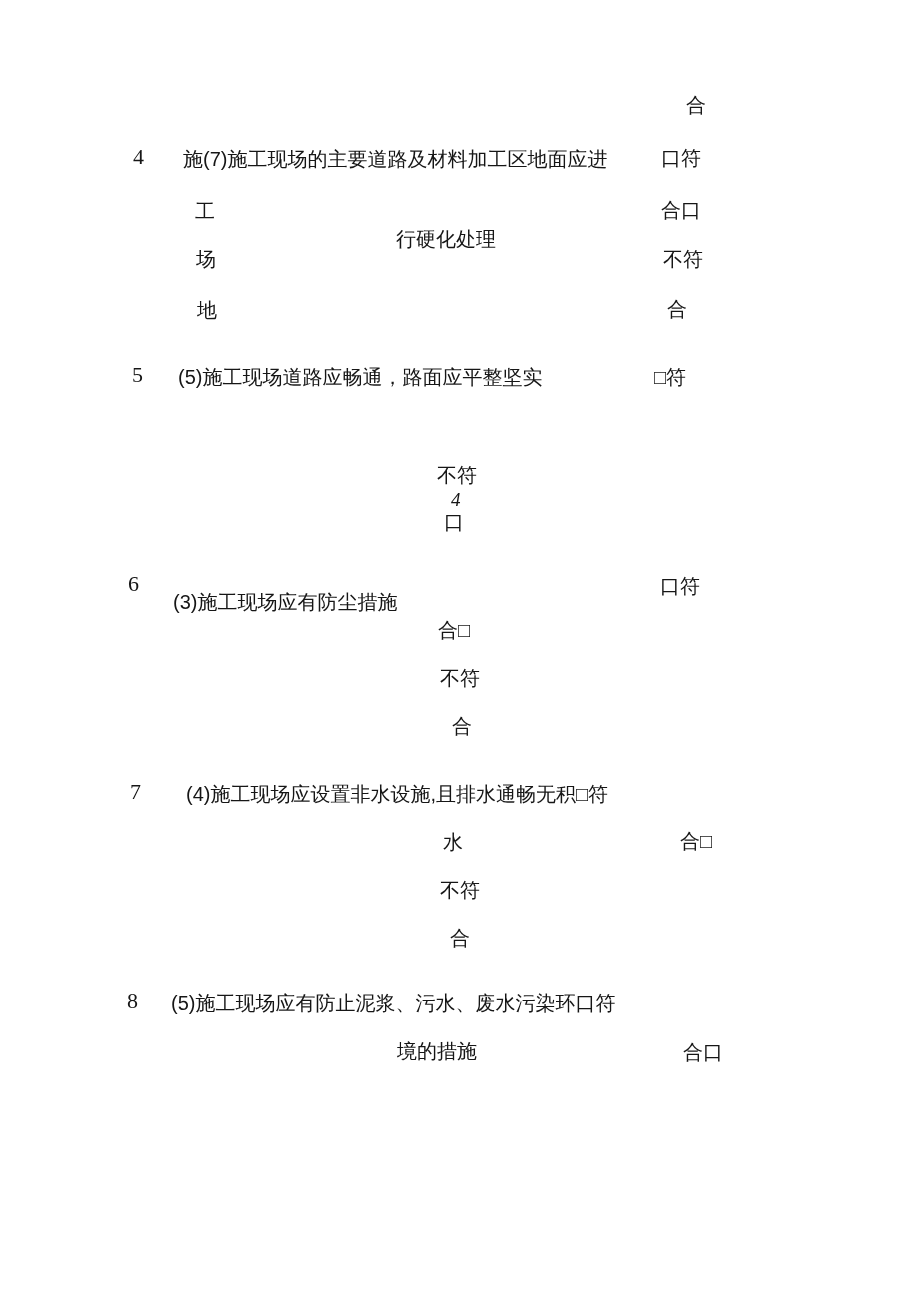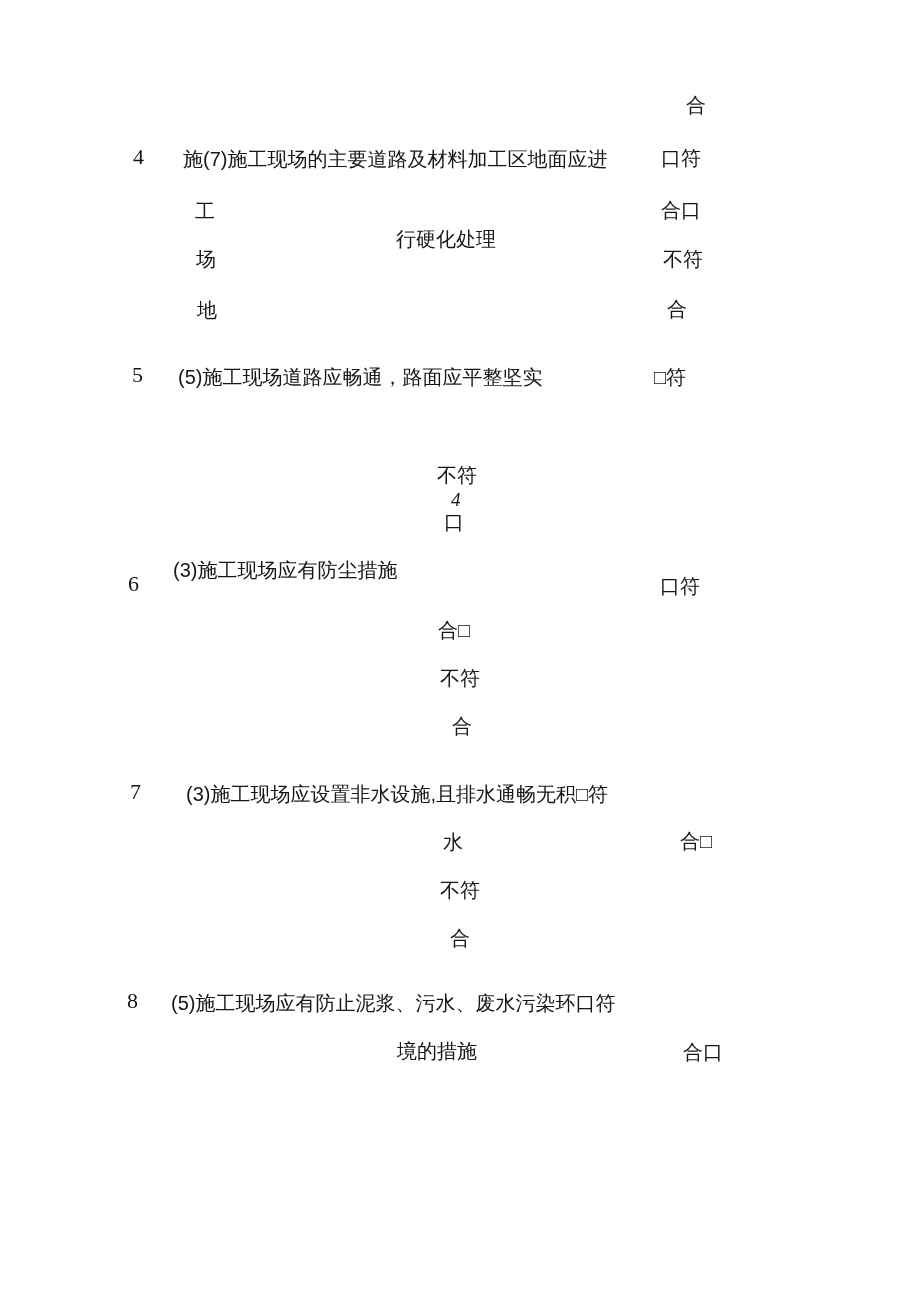--- a/index.html
+++ b/index.html
@@ -54,29 +54,29 @@
     <div>
       <div class="frag num" style="left: 132px; top: 364px;">5</div>
       <div class="frag" style="left: 178px; top: 367px;">(5)施工现场道路应畅通，路面应平整坚实</div>
       <div class="frag" style="left: 654px; top: 367px;">□符</div>
       <div class="frag" style="left: 437px; top: 465px;">不符</div>
       <div class="frag italic-num" style="left: 451px; top: 490px;">4</div>
       <div class="frag" style="left: 444px; top: 512px;">口</div>
     </div>
     <div>
       <div class="frag num" style="left: 128px; top: 573px;">6</div>
-      <div class="frag" style="left: 173px; top: 560px;">(3)施工现场应有防尘措施</div>
+      <div class="frag" style="left: 173px; top: 592px;">(3)施工现场应有防尘措施</div>
       <div class="frag" style="left: 660px; top: 576px;">口符</div>
       <div class="frag" style="left: 438px; top: 620px;">合□</div>
       <div class="frag" style="left: 440px; top: 668px;">不符</div>
       <div class="frag" style="left: 452px; top: 716px;">合</div>
     </div>
     <div>
       <div class="frag num" style="left: 130px; top: 781px;">7</div>
-      <div class="frag" style="left: 186px; top: 784px;">(3)施工现场应设置非水设施,且排水通畅无积□符</div>
+      <div class="frag" style="left: 186px; top: 784px;">(4)施工现场应设置非水设施,且排水通畅无积□符</div>
       <div class="frag" style="left: 443px; top: 832px;">水</div>
       <div class="frag" style="left: 680px; top: 831px;">合□</div>
       <div class="frag" style="left: 440px; top: 880px;">不符</div>
       <div class="frag" style="left: 450px; top: 928px;">合</div>
     </div>
     <div>
       <div class="frag num" style="left: 127px; top: 990px;">8</div>
       <div class="frag" style="left: 171px; top: 993px;">(5)施工现场应有防止泥浆、污水、废水污染环口符</div>
       <div class="frag" style="left: 397px; top: 1041px;">境的措施</div>
       <div class="frag" style="left: 683px; top: 1042px;">合口</div>

